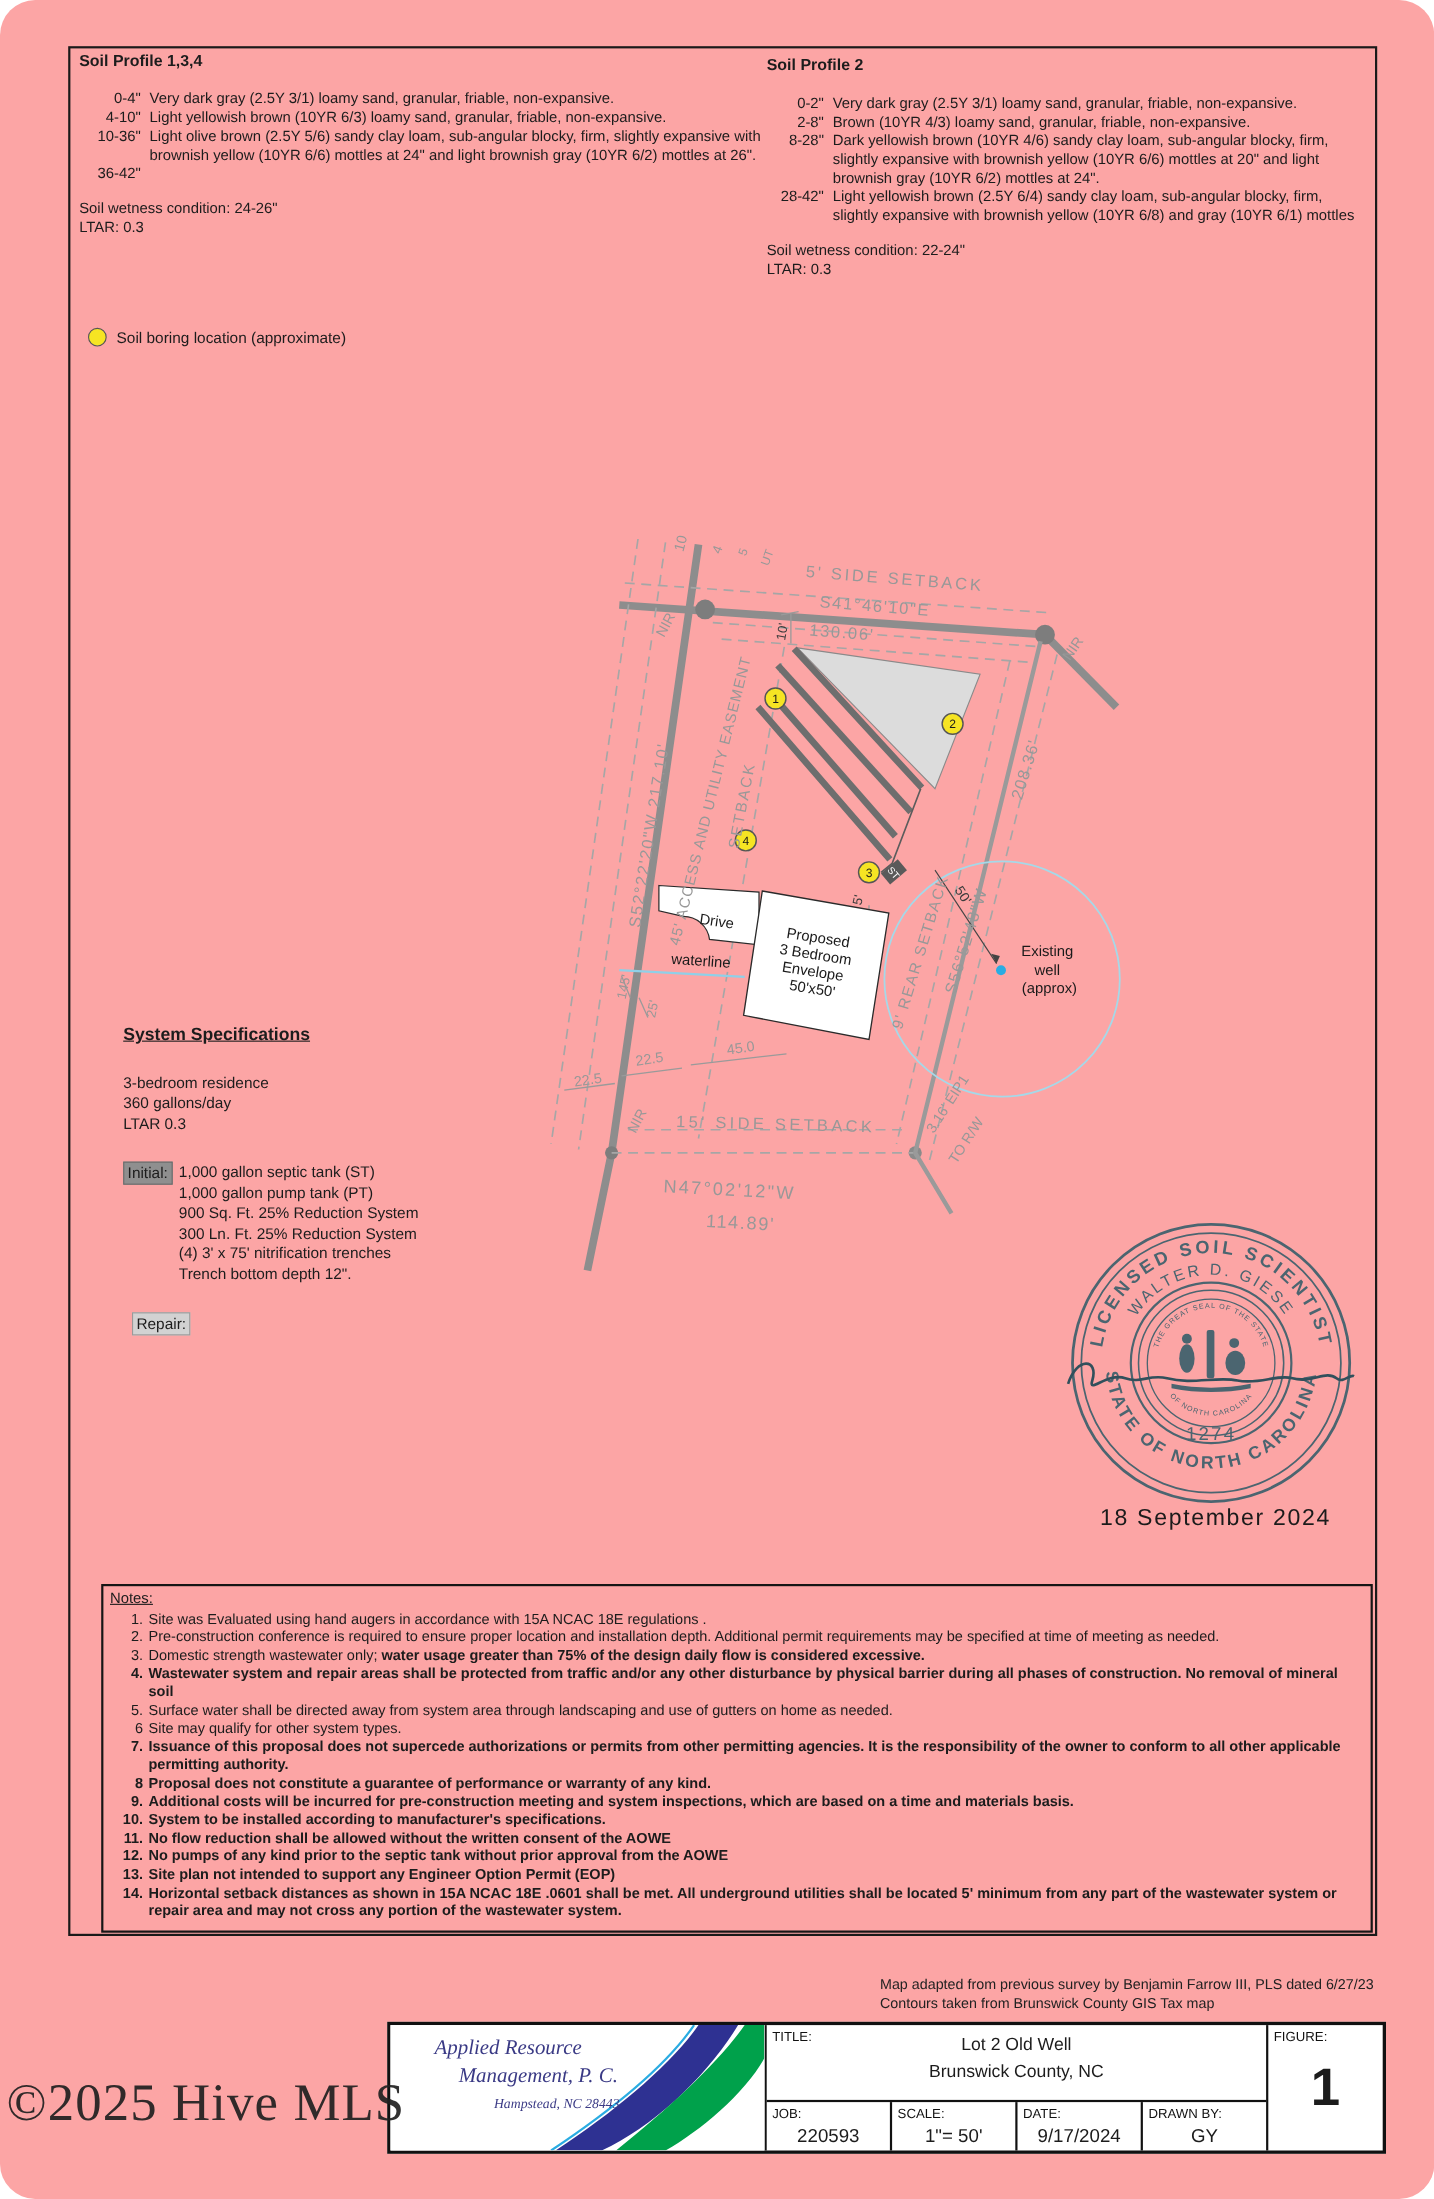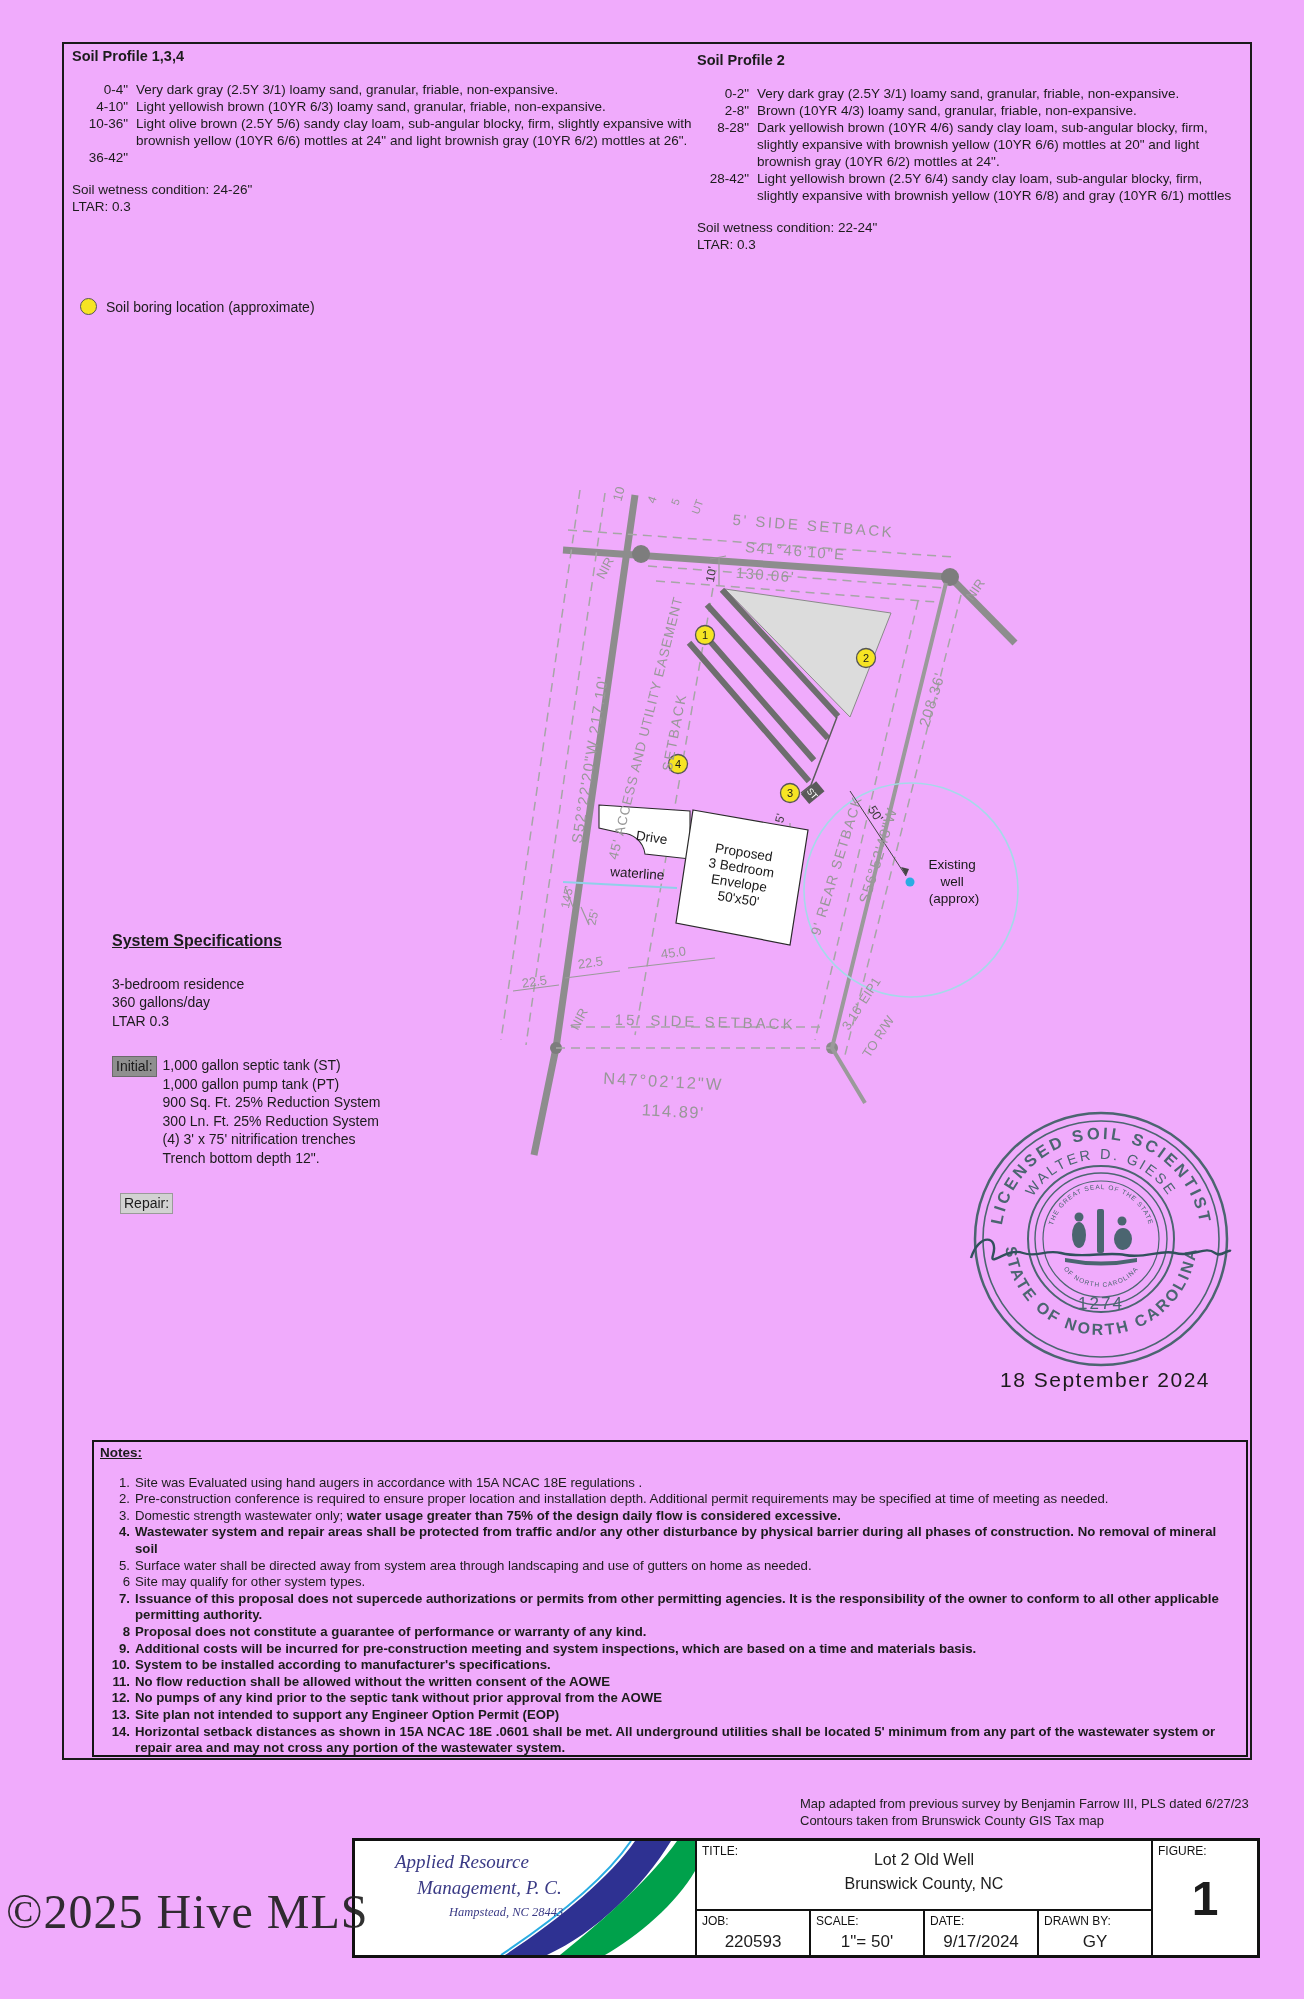--- a/index.html
+++ b/index.html
@@ -1,17 +1,17 @@
 <!DOCTYPE html>
 <html><head>
 <meta charset="utf-8">
 <style>
   html,body{margin:0;padding:0;background:#fff;}
-  #sheet{position:relative;width:1304px;height:1999px;background:#f0abfc;
-         font-family:"Liberation Sans",sans-serif;color:#1c1c1c;overflow:hidden;}
+  #sheet{position:relative;width:1304px;height:1999px;background:#fca5a5;
+         font-family:"Liberation Sans",sans-serif;color:#1c1c1c;overflow:hidden;border-radius:32px;}
   .abs{position:absolute;}
   #outer-border{left:62px;top:42px;width:1186px;height:1714px;border:2px solid #1a1a1a;}
 
   
   .profile{font-size:13.5px;line-height:17px;}
   .profile .ptitle{font-weight:bold;font-size:14.5px;margin-bottom:16px;}
   .horizon{display:flex;margin:0;}
   .horizon .d{flex:none;width:56px;text-align:right;padding-right:8px;}
   .horizon .t{flex:1;}
   .pfoot{margin-top:16px;}
@@ -26,21 +26,21 @@
   #specs .stitle{font-weight:bold;font-size:16px;text-decoration:underline;margin-bottom:24px;}
   #specs .simple{margin:0;}
   .specrow{display:flex;margin-top:26px;}
   .speclab{flex:none;align-self:flex-start;padding:0 3px;margin-right:6px;}
   .lab-initial{background:#8f8f8f;border:1px solid #6a6a6a;}
   .lab-repair{background:#d2d2d2;border:1px solid #9a9a9a;margin-left:8px;}
   .speclines div{margin:0;}
 
   
   #notes{border:2px solid #151515;font-size:13.2px;line-height:16.6px;padding:3px 8px 0 6px;box-sizing:border-box;}
-  #notes .ntitle{font-weight:bold;text-decoration:underline;font-size:13.5px;margin-bottom:13px;}
+  #notes .ntitle{font-weight:normal;text-decoration:underline;font-size:13.5px;margin-bottom:2px;}
   .note{display:flex;}
   .note .num{flex:none;width:30px;text-align:right;padding-right:5px;}
   .note .body{flex:1;}
   .note .bold{font-weight:bold;}
   .bold-row{font-weight:bold;}
 
   
   #mapnote{font-size:13px;line-height:17px;color:#222;}
 
   

